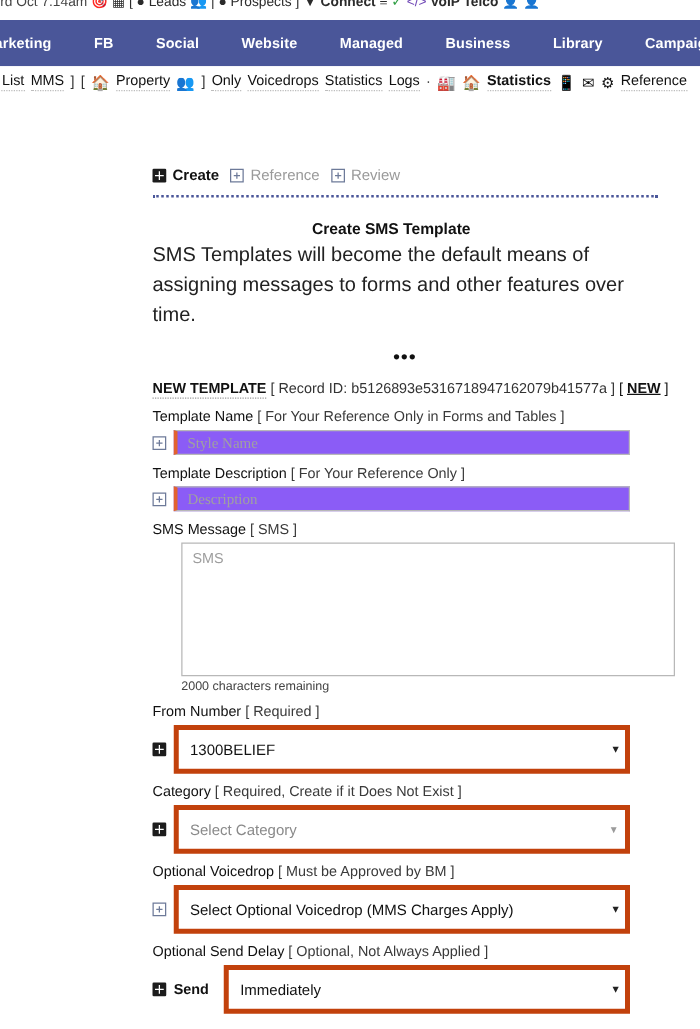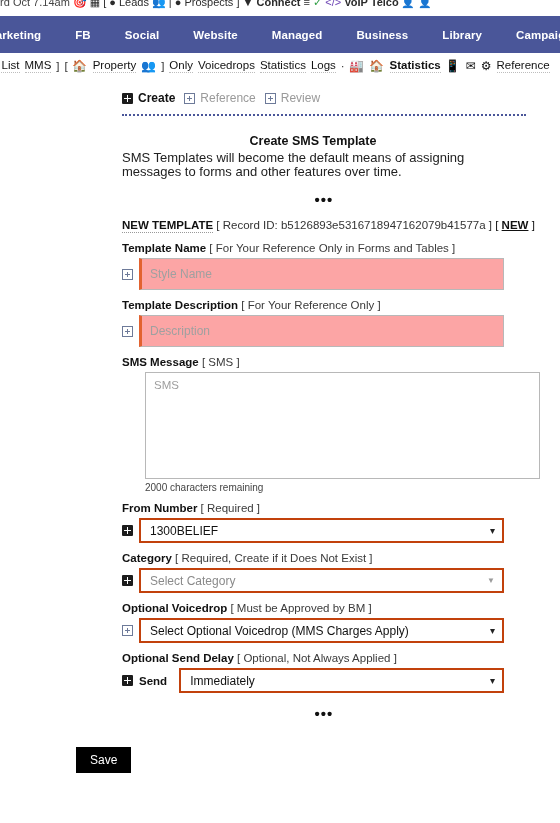--- a/index.html
+++ b/index.html
@@ -85,20 +85,21 @@
     width: 382px;
   }
 
   
   .tabrow {
     display: flex;
     align-items: flex-start;
     gap: 9px;
     font-size: 12px;
     margin-bottom: 9px;
+    margin-top: 42px;
   }
   .tabrow .tab { display: inline-flex; align-items: center; gap: 5px; text-decoration: none; }
   .tabrow .tab.active .lbl { color: #111; font-weight: bold; }
   .tabrow .tab .lbl { color: #9a9a9a; font-weight: normal; }
 
   
   .plus-filled {
     width: 11px; height: 11px;
     background: #1c1c1c;
     position: relative;
@@ -136,23 +137,23 @@
 
   
   .h-title {
     font-size: 12.5px;
     font-weight: bold;
     color: #111;
     margin: 0 0 3px 0;
     text-align: center;
   }
   .h-desc {
-    font-size: 13px;
+    font-size: 16px;
     color: #222;
-    line-height: 14px;
+    line-height: 24px;
     margin: 0;
     width: 392px;
   }
 
   
   .ellipsis {
     text-align: center;
     font-size: 15px;
     letter-spacing: 1px;
     color: #111;
@@ -183,35 +184,35 @@
     margin-top: 40px;
   }
 
   
   .field { margin-bottom: 9px; }
   .flabel {
     font-size: 11.5px;
     color: #111;
     margin-bottom: 4px;
   }
-  .flabel b { font-weight: bold; }
+  .flabel b { font-weight: normal; }
   .flabel .hint { font-weight: normal; color: #3a3a3a; }
 
   .inputrow { display: flex; align-items: center; gap: 6px; }
 
   .txtinput {
     flex: 1 1 auto;
-    height: 32px;
+    height: 20px;
     border: 1px solid #b8b8b8;
     border-left: 3px solid #e2622f;
     font-size: 12px;
     color: #111;
     padding: 0 8px;
-    background: #fca5a5;
-    font-family: Liberation Sans, sans-serif;
+    background: #8b5cf6;
+    font-family: Liberation Serif, serif;
     outline: none;
   }
   .txtinput::placeholder { color: #a0a0a0; }
 
   .areawrap { margin-left: 23px; width: 359px; }
   .txtarea {
     width: 395px;
     height: 107px;
     border: 1px solid #b8b8b8;
     font-size: 11.5px;
@@ -224,22 +225,22 @@
   }
   .txtarea::placeholder { color: #9e9e9e; }
   .charcount {
     font-size: 10px;
     color: #444;
     margin: 3px 0 0 0;
   }
 
   .selectbox {
     flex: 1 1 auto;
-    height: 25px;
-    border: 2px solid #c2410c;
+    height: 39px;
+    border: 4px solid #c2410c;
     background: #ffffff;
     font-size: 12px;
     color: #111;
     padding: 0 22px 0 9px;
     font-family: "Liberation Sans", sans-serif;
     outline: none;
     appearance: none;
     -webkit-appearance: none;
     position: relative;
   }

